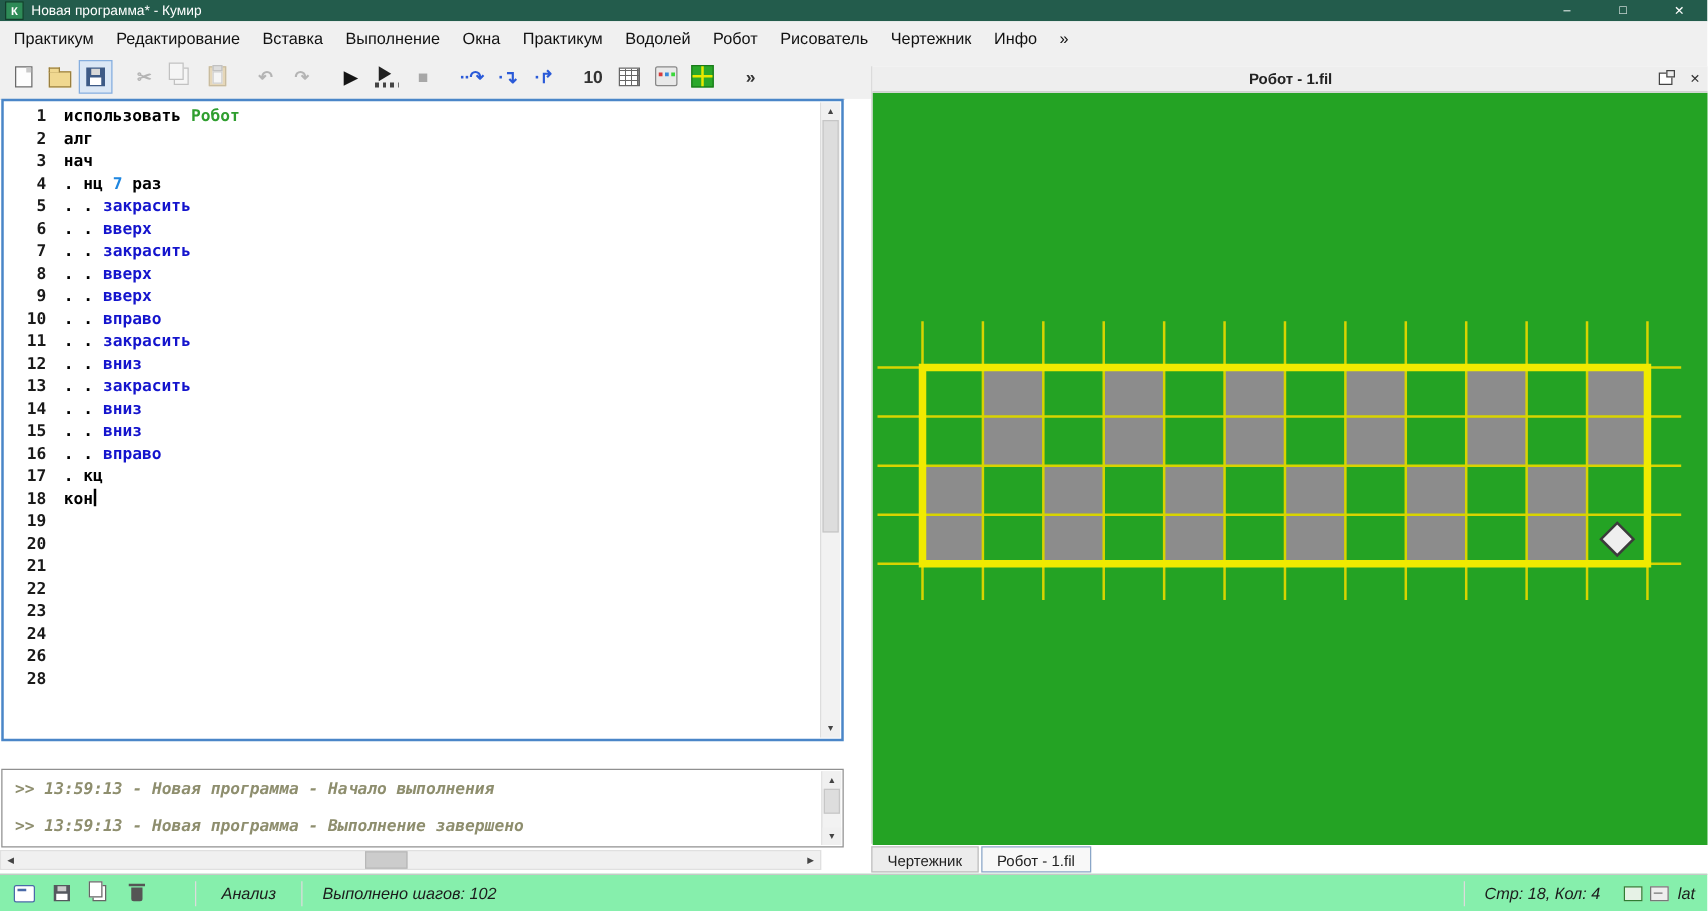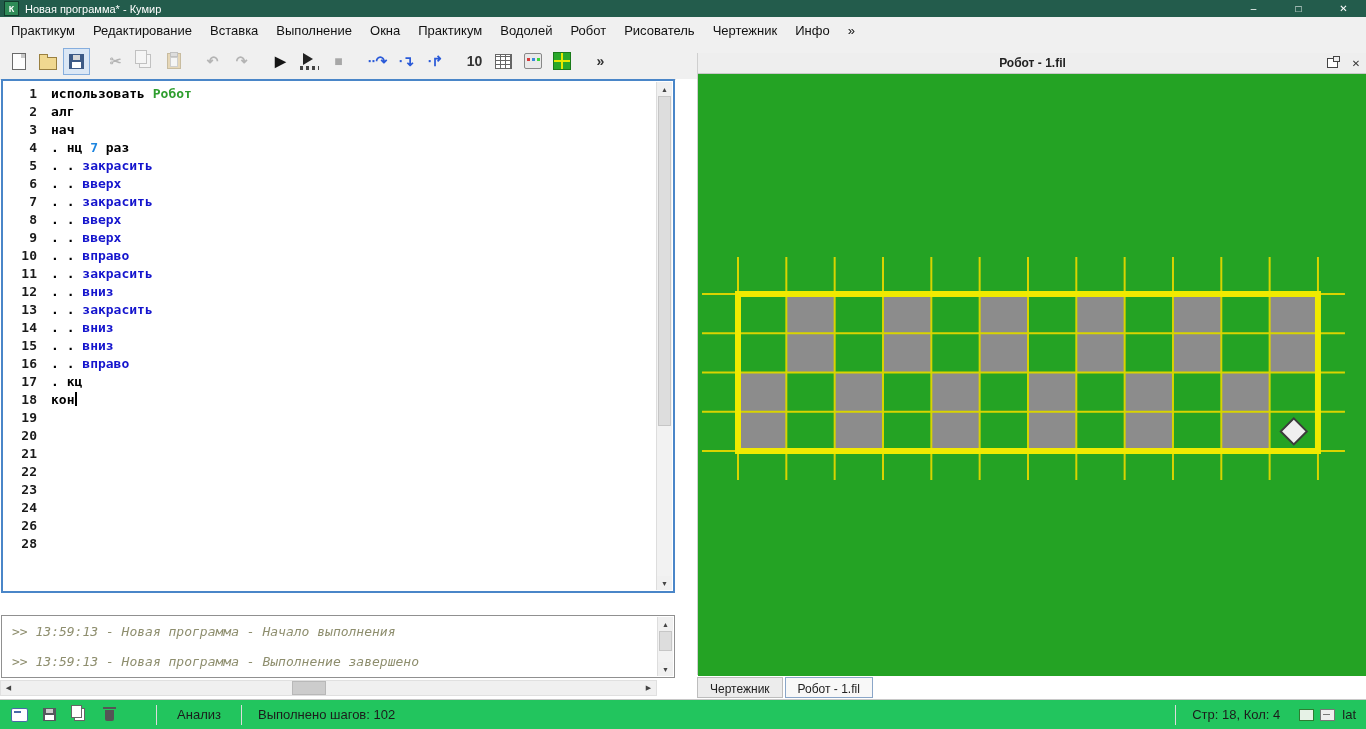--- a/index.html
+++ b/index.html
@@ -77,21 +77,21 @@
   .sb-arrow{height:14px;flex:none;display:flex;align-items:center;justify-content:center;
             font-size:7px;color:#444;background:#f0f0f0;}
   .sb-fill{flex:1;}
   .sb-thumb{margin:0 1px;background:#ddd;border:1px solid #c6c6c6;box-sizing:border-box;}
   .ed-thumb{height:330px;}
   .con-thumb{height:20px;}
 
   
   .console{position:absolute;left:1px;top:615px;width:674px;height:63px;background:#fff;
            border:1px solid #909090;box-sizing:border-box;}
-  .con-body{position:absolute;left:0;top:0;right:15px;bottom:0;overflow:hidden;padding:1px 0 0 10px;}
+  .con-body{position:absolute;left:0;top:0;right:15px;bottom:0;overflow:hidden;padding:1px 0 0 10px;font-weight:bold;}
   .con-line{font-family:"DejaVu Sans Mono",monospace;font-style:italic;font-size:13px;
             color:#8e8e6e;height:30px;line-height:30px;white-space:pre;}
 
   
   .hscroll{position:absolute;left:0;top:680px;width:657px;height:16px;display:flex;background:#f0f0f0;
            border:1px solid #e0e0e0;box-sizing:border-box;}
   .hscroll .sb-arrow{width:15px;height:100%;}
   .hs-track{flex:1;position:relative;}
   .hs-thumb{position:absolute;left:276px;top:0;width:34px;height:14px;background:#cccccc;border:1px solid #b8b8b8;box-sizing:border-box;}
 
@@ -109,22 +109,22 @@
   .ic-float::after{content:"";position:absolute;right:-3px;top:-3px;width:5px;height:4px;border:1px solid #444;background:#eee;}
   #robot-field{display:block;}
 
   
   .dock-tabs{position:absolute;left:697px;top:677px;height:21px;display:flex;gap:2px;}
   .dock-tab{padding:2px 12px 0 12px;font-size:12px;background:#ececec;border:1px solid #bdbdbd;
             color:#222;display:flex;align-items:center;box-sizing:border-box;}
   .dock-tab.active{background:#f8f8f8;border-color:#8aa6c8;}
 
   
-  .statusbar{position:absolute;left:0;top:699px;width:100%;height:30px;background:#22c55e;
-             border-top:1px solid #c8c8c8;display:flex;align-items:center;font-size:13px;color:#1c1c1c;box-sizing:border-box;}
+  .statusbar{position:absolute;left:0;top:699px;width:100%;height:30px;background:#86efac;
+             border-top:1px solid #c8c8c8;display:flex;align-items:center;font-size:13px;color:#1c1c1c;box-sizing:border-box;font-style:italic;}
   .sb-icons{display:flex;align-items:center;margin-left:4px;}
   .st-btn{width:26px;height:22px;display:flex;align-items:center;justify-content:center;margin:0 2px;}
   .st-console{width:15px;height:12px;border:1px solid #4a6aa8;border-radius:2px;position:relative;background:#fff;}
   .st-console::before{content:"";position:absolute;left:2px;top:2px;width:7px;height:2px;background:#4a6aa8;}
   .st-floppy{width:13px;height:13px;background:#55585e;position:relative;}
   .st-floppy::before{content:"";position:absolute;top:1px;left:3px;width:7px;height:4px;background:#ccc;}
   .st-floppy::after{content:"";position:absolute;bottom:1px;left:2px;width:9px;height:5px;background:#fff;}
   .st-copy{width:9px;height:11px;background:#fff;border:1px solid #666;
            box-shadow:3px 3px 0 -1px #fff,3px 3px 0 0 #666;margin:-3px 3px 3px -3px;}
   .st-trash{width:9px;height:11px;background:#555;border-radius:0 0 2px 2px;position:relative;margin-top:2px;}

